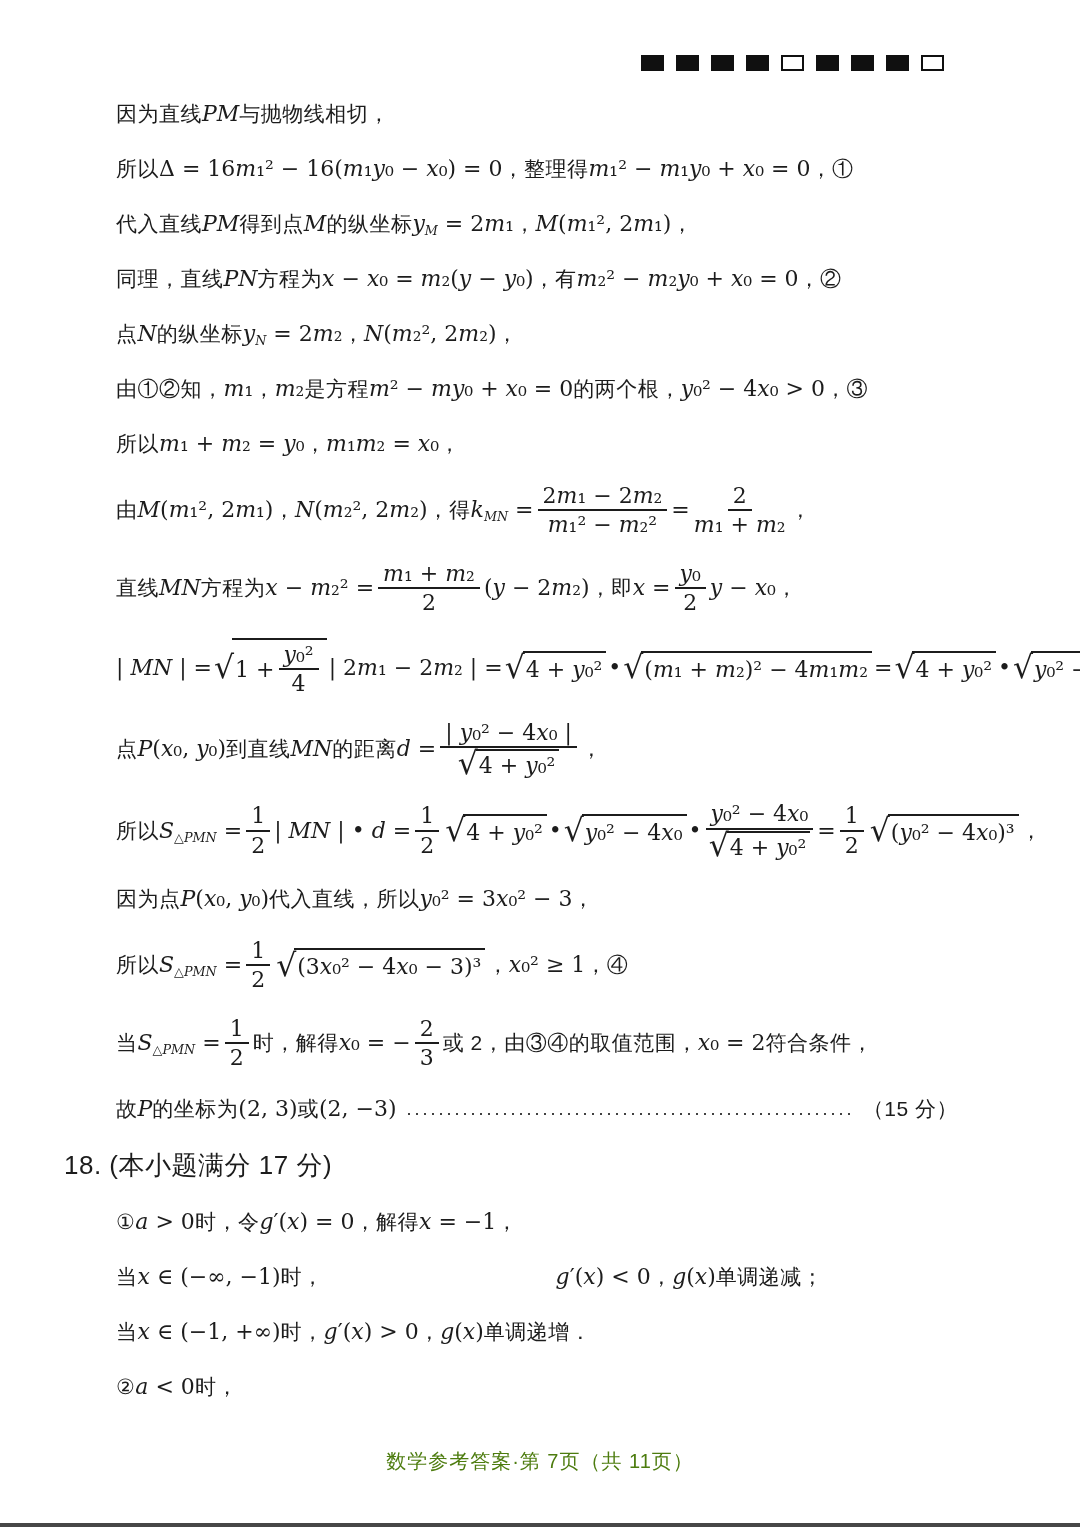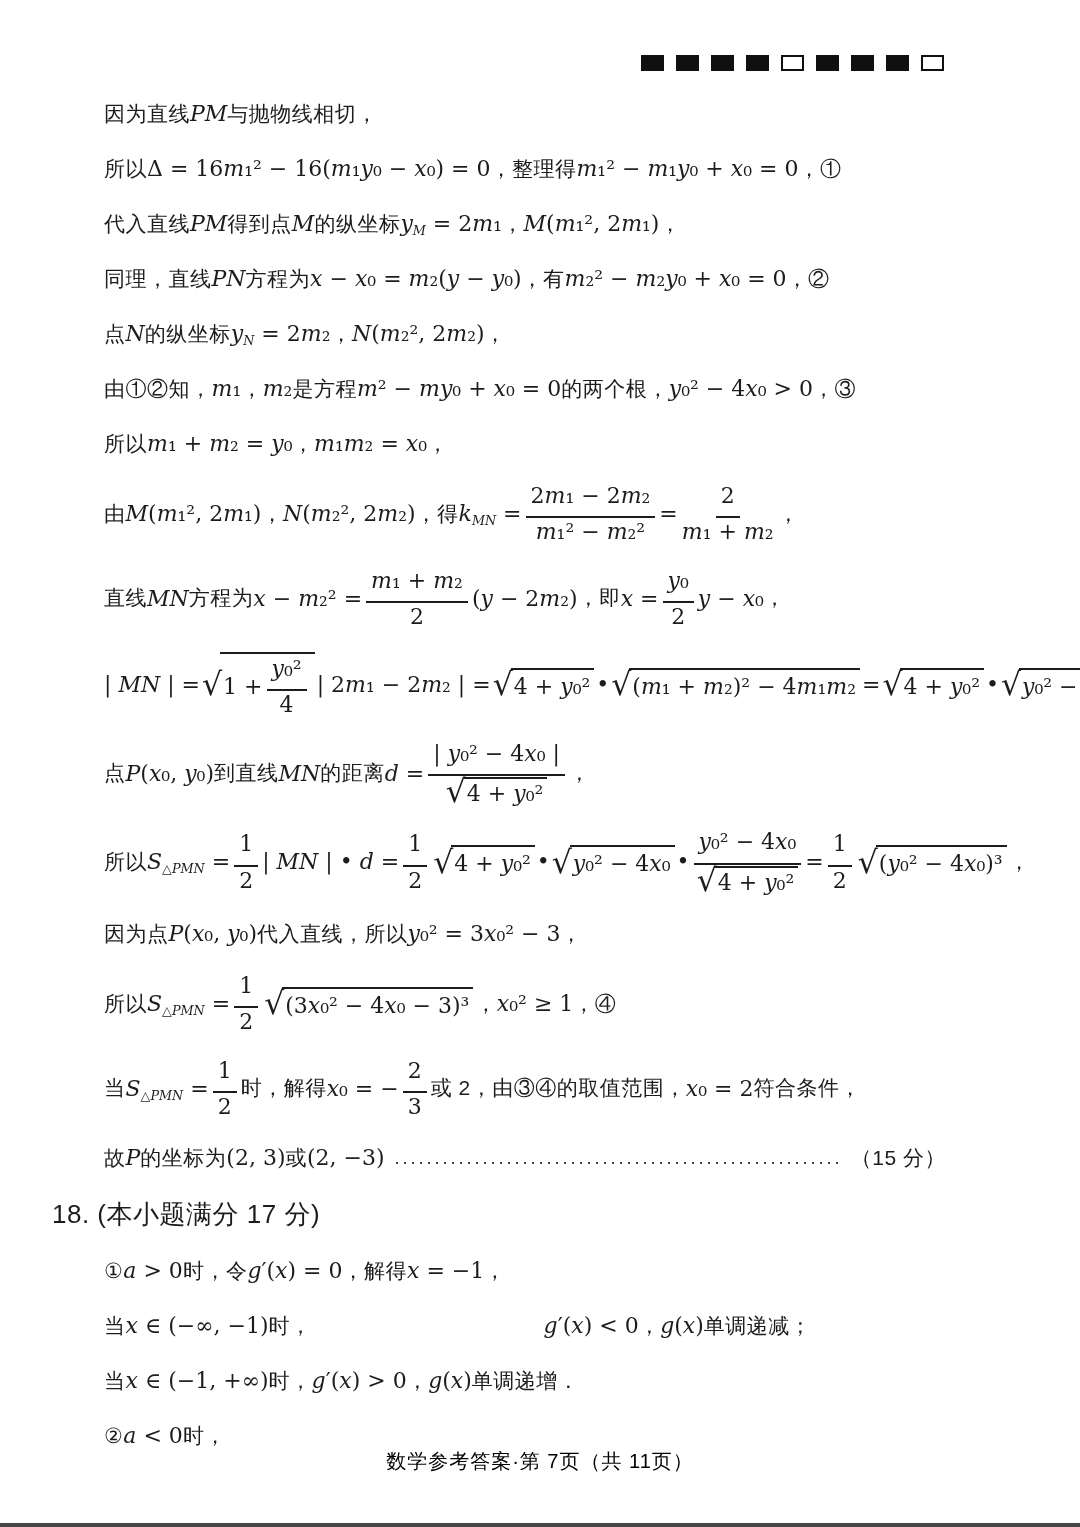--- a/index.html
+++ b/index.html
@@ -3,45 +3,45 @@
 <meta charset="utf-8">
 <style>
   html,body{margin:0;padding:0;}
   body{
     width:1080px;height:1527px;background:#ffffff;position:relative;
     font-family:"Liberation Sans",sans-serif;color:#1c1c1c;overflow:hidden;
   }
   .squares-row{position:absolute;top:55px;left:641px;display:flex;gap:12px;}
   .sq{width:23px;height:16px;background:#101010;border:2px solid #101010;box-sizing:border-box;}
   .sq.open{background:#ffffff;}
-  .content{position:absolute;top:98px;left:104px;width:842px;}
+  .content{position:absolute;top:98px;left:116px;width:842px;}
   .line{
     display:flex;align-items:center;margin-bottom:23px;min-height:32px;
     font-size:21px;line-height:1.35;white-space:nowrap;
   }
   .line.outdent{margin-left:-52px;font-size:26px;}
   .cn{font-family:"Liberation Sans",sans-serif;letter-spacing:.5px;}
   .math{font-family:"DejaVu Serif","Liberation Serif",serif;font-size:22px;}
   .math i{font-style:italic;}
   sub{font-size:.58em;line-height:0;vertical-align:-.35em;}
   sup{font-size:.58em;line-height:0;vertical-align:.55em;}
   .frac{
     display:inline-flex;flex-direction:column;align-items:center;vertical-align:middle;
     margin:0 4px;font-family:"DejaVu Serif","Liberation Serif",serif;font-size:21px;line-height:1.15;
   }
-  .frac .num{border-bottom:2px solid #1c1c1c;padding:0 5px 8px;display:inline-flex;align-items:center;justify-content:center;}
+  .frac .num{border-bottom:2px solid #1c1c1c;padding:0 5px 1px;display:inline-flex;align-items:center;justify-content:center;}
   .frac .den{padding-top:1px;display:inline-flex;align-items:flex-start;justify-content:center;}
   .sqrt{display:inline-flex;align-items:center;margin:0 2px;font-family:"DejaVu Serif","Liberation Serif",serif;}
   .sqrt .rad{font-size:1.5em;line-height:.8;margin-right:-2px;font-style:normal;}
   .sqrt .vinc{border-top:2px solid #1c1c1c;padding:2px 4px 0 3px;display:inline-flex;align-items:center;}
   .dots{flex:1 1 auto;overflow:hidden;white-space:nowrap;margin:0 10px;letter-spacing:3px;font-size:18px;color:#1c1c1c;}
   .hspace{display:inline-block;}
   .footer{
     position:absolute;bottom:52px;left:0;width:100%;text-align:center;
-    font-size:20px;color:#000000;letter-spacing:1px;
+    font-size:20px;color:#4d7c0f;letter-spacing:1px;
   }
   .bottom-bar{position:absolute;bottom:0;left:0;width:100%;height:4px;background:#474747;}
 </style>
 </head>
 <body>
 
 <div class="squares-row">
     <div class="sq"></div>
     <div class="sq"></div>
     <div class="sq"></div>

